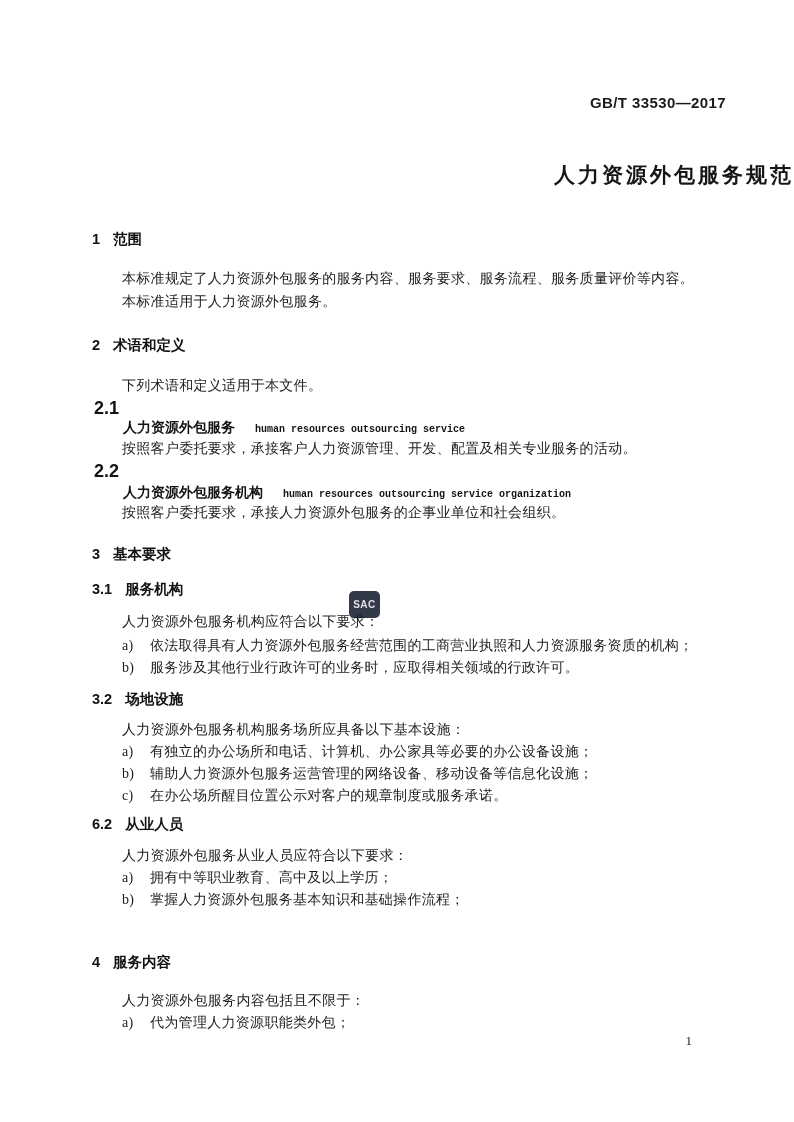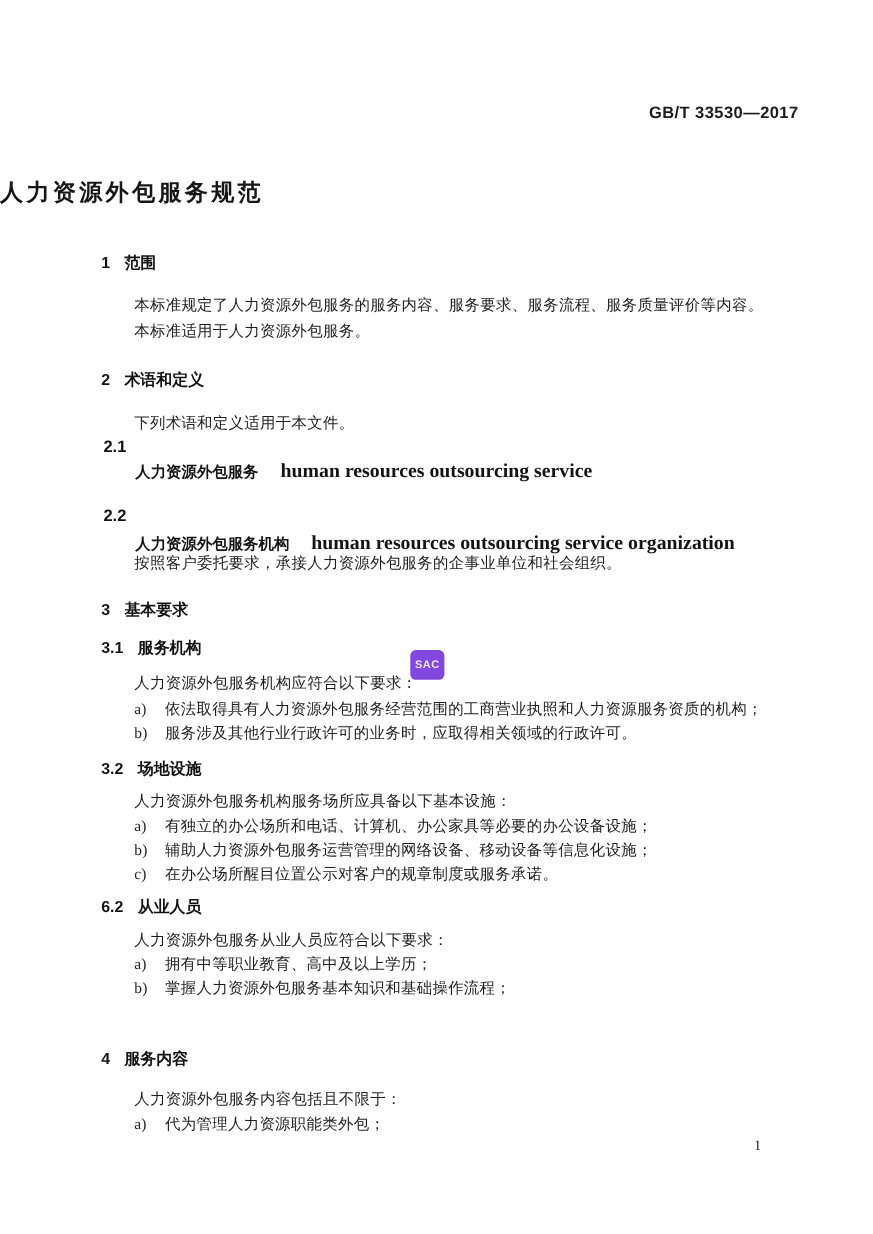--- a/index.html
+++ b/index.html
@@ -12,68 +12,68 @@
     color:#1d1d1d;
   }
   .code {
     position:absolute; top:94px; right:68px;
     font-family:"Liberation Sans", sans-serif;
     font-weight:bold; font-size:15px; letter-spacing:0.4px;
     color:#1b1b1b;
   }
   .doc-title {
     position:absolute; top:161px; left:0; right:0;
-    text-align:left;
+    text-align:right;
     font-family:"Liberation Sans", sans-serif;
     font-weight:bold; font-size:21px; letter-spacing:3px;
     color:#161616;
   }
   .sec-h {
     position:absolute; left:92px;
     font-family:"Liberation Sans", sans-serif;
     font-weight:bold; font-size:14.5px;
     color:#121212; white-space:nowrap;
   }
   .sec-h .num { margin-right:13px; }
   .sub-num {
     position:absolute; left:94px;
     font-family:"Liberation Sans", sans-serif;
-    font-weight:bold; font-size:15px; color:#121212;
+    font-weight:bold; font-size:18px; color:#121212;
   }
   .term-line {
     position:absolute; left:123px; white-space:nowrap;
     font-weight:bold; color:#141414;
   }
   .term-line .zh {
     font-family:"Liberation Sans", sans-serif;
     font-size:14px; margin-right:20px;
   }
   .term-line .en {
-    font-family:Liberation Serif, serif;
-    font-size:18px;
+    font-family:Liberation Mono, monospace;
+    font-size:10px;
   }
   .p-line {
     position:absolute; left:122px;
     font-size:14px; line-height:17px; white-space:nowrap;
     color:#1d1d1d; letter-spacing:0.3px;
   }
   .li-line {
     position:absolute; left:122px;
     font-size:14px; line-height:17px; white-space:nowrap;
     color:#1d1d1d; letter-spacing:0.3px;
   }
   .li-line .lab { display:inline-block; width:28px; }
   .page-no {
     position:absolute; top:1033px; right:102px;
     font-size:13px; color:#222;
   }
   .watermark {
-    position:absolute; left:373px; top:591px;
+    position:absolute; left:349px; top:591px;
     width:31px; height:27px;
-    background:#6d28d9; border-radius:5px; opacity:0.85;
+    background:#0f172a; border-radius:5px; opacity:0.85;
     display:flex; align-items:center; justify-content:center;
     font-family:"Liberation Sans", sans-serif;
     font-weight:bold; font-size:10px; letter-spacing:0.5px;
     color:rgba(255,255,255,0.85);
   }
 </style>
 </head>
 <body>
 
 <div class="page">
@@ -90,20 +90,21 @@
 
   <div class="sec-h" style="top:336px">
     <span class="num">2</span><span>术语和定义</span>
   </div>
   <div class="p-line" style="top:377px">下列术语和定义适用于本文件。</div>
 
   <div class="sub-num" style="top:398px">2.1</div>
   <div class="term-line" style="top:418px">
     <span class="zh">人力资源外包服务</span><span class="en">human resources outsourcing service</span>
   </div>
+  <div class="p-line" style="top:440px">按照客户委托要求，承接客户人力资源管理、开发、配置及相关专业服务的活动。</div>
 
   <div class="sub-num" style="top:461px">2.2</div>
   <div class="term-line" style="top:483px">
     <span class="zh">人力资源外包服务机构</span><span class="en">human resources outsourcing service organization</span>
   </div>
   <div class="p-line" style="top:504px">按照客户委托要求，承接人力资源外包服务的企事业单位和社会组织。</div>
 
   <div class="sec-h" style="top:545px">
     <span class="num">3</span><span>基本要求</span>
   </div>

